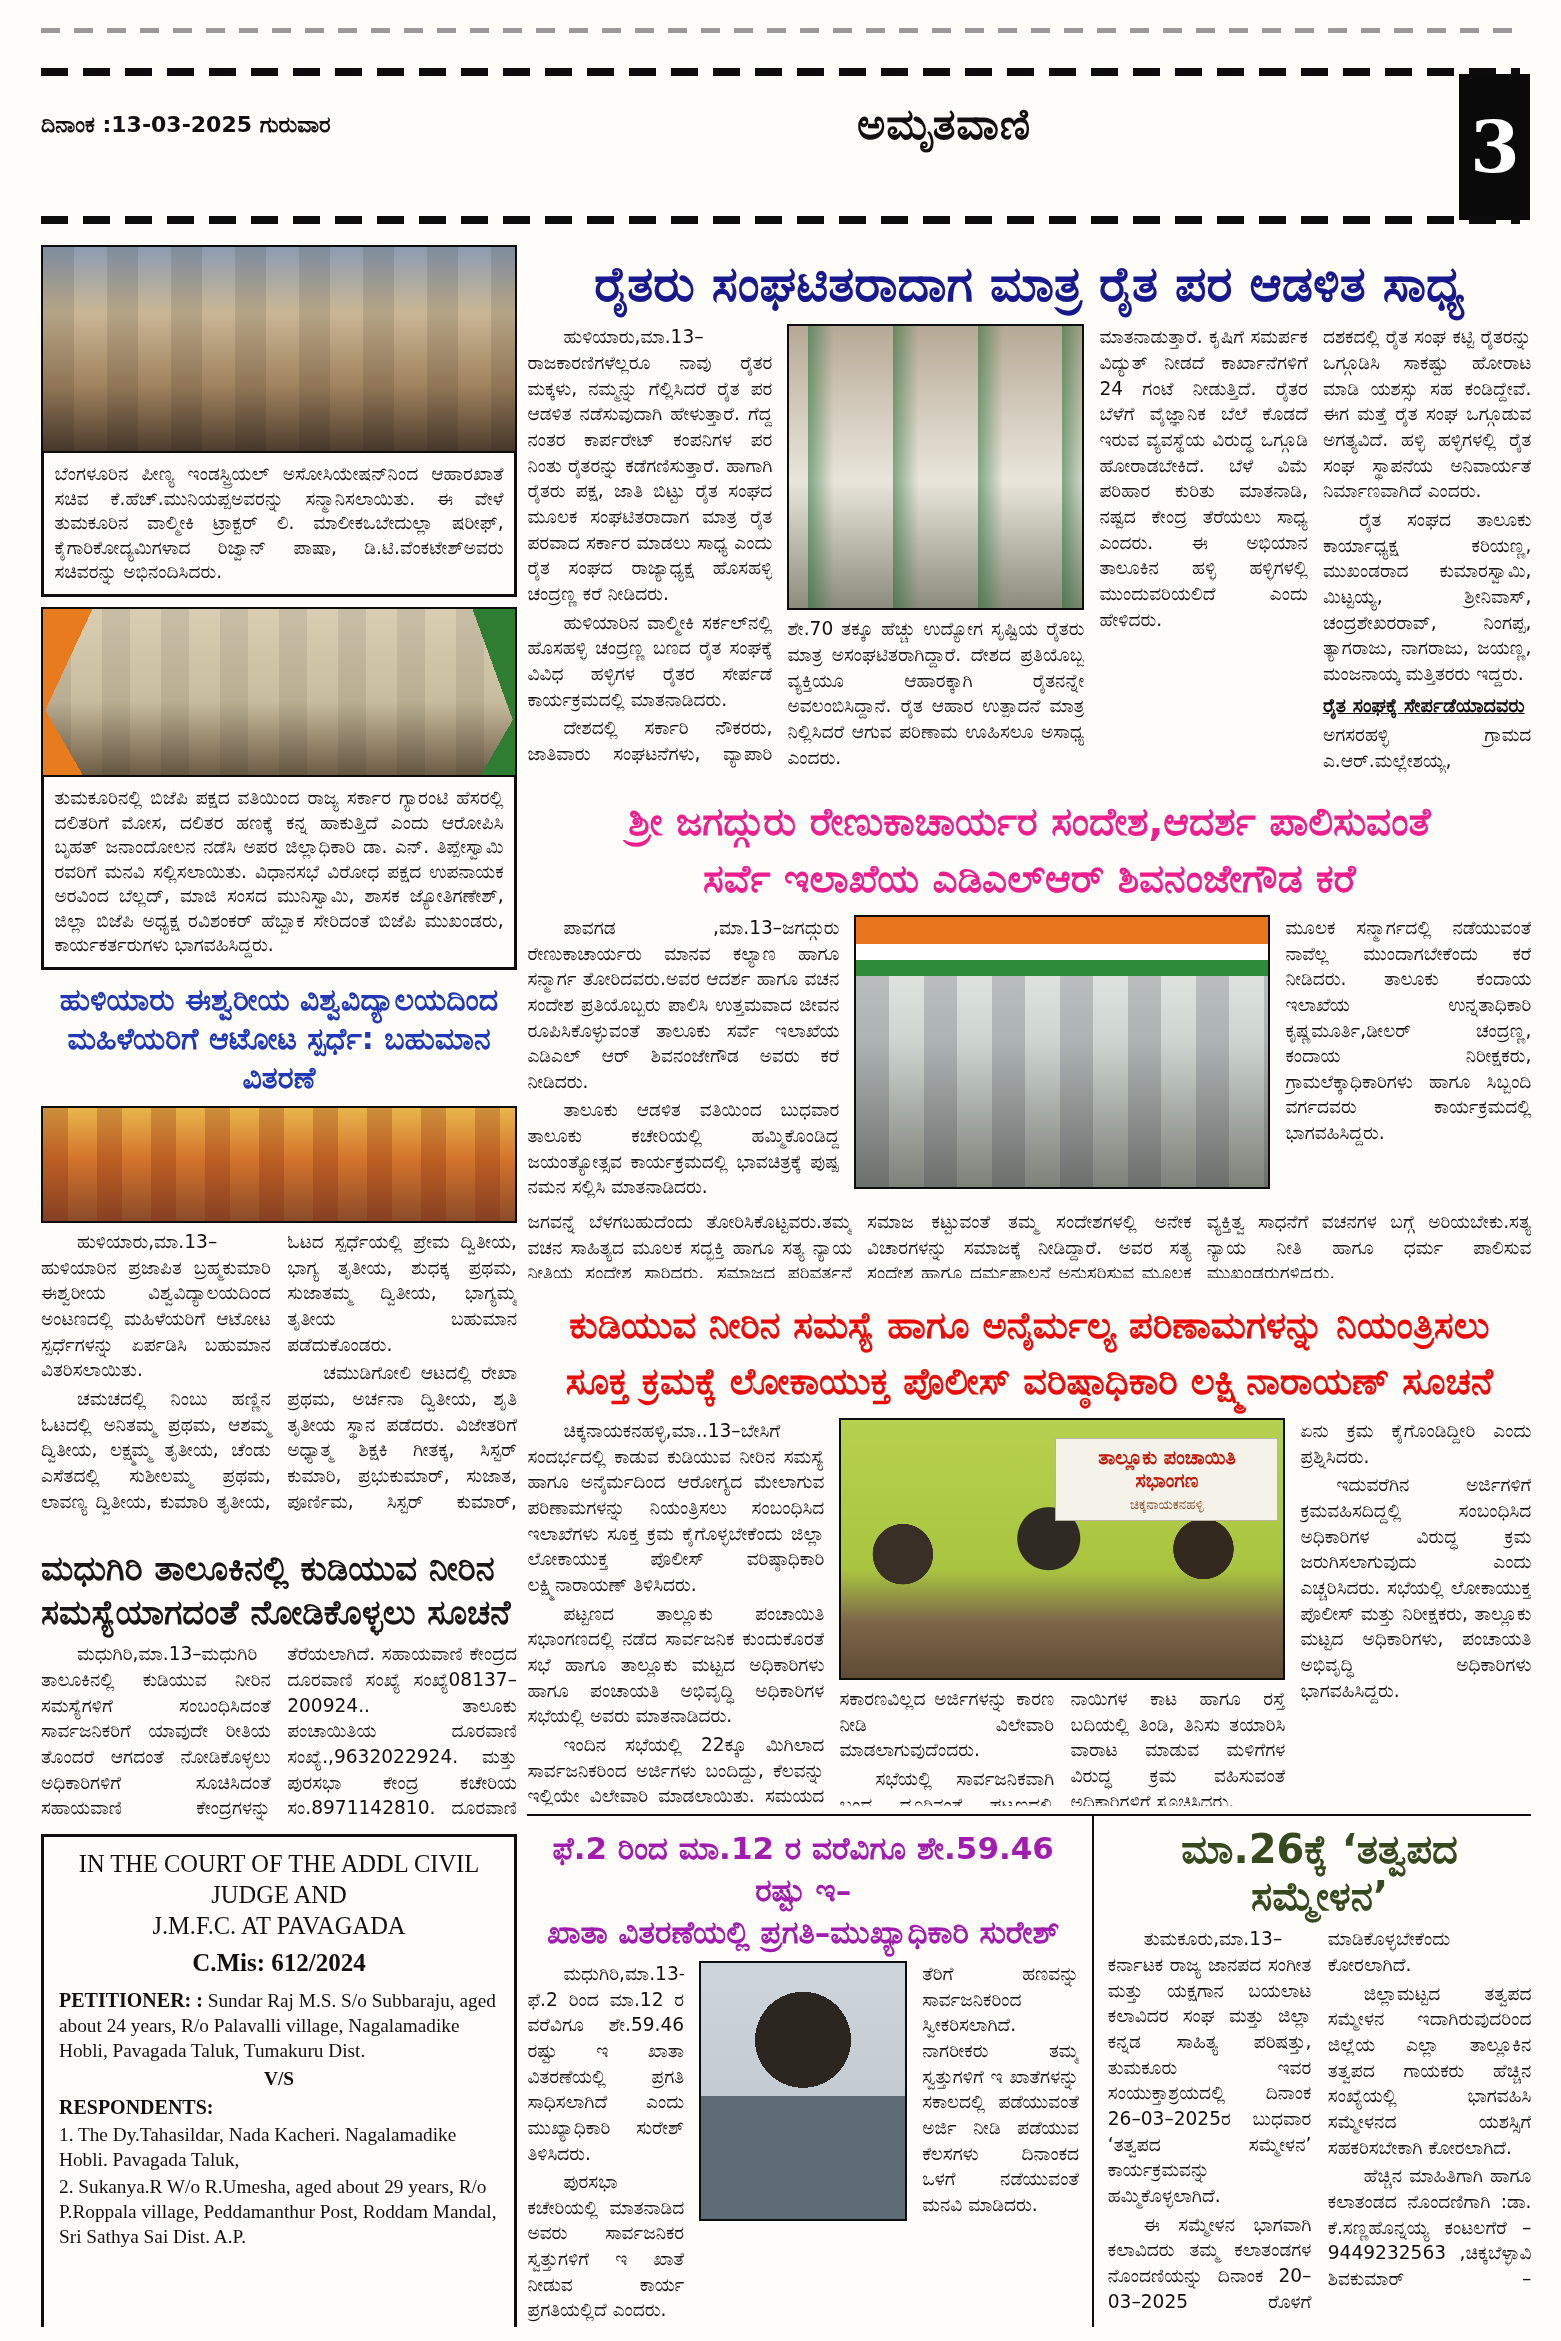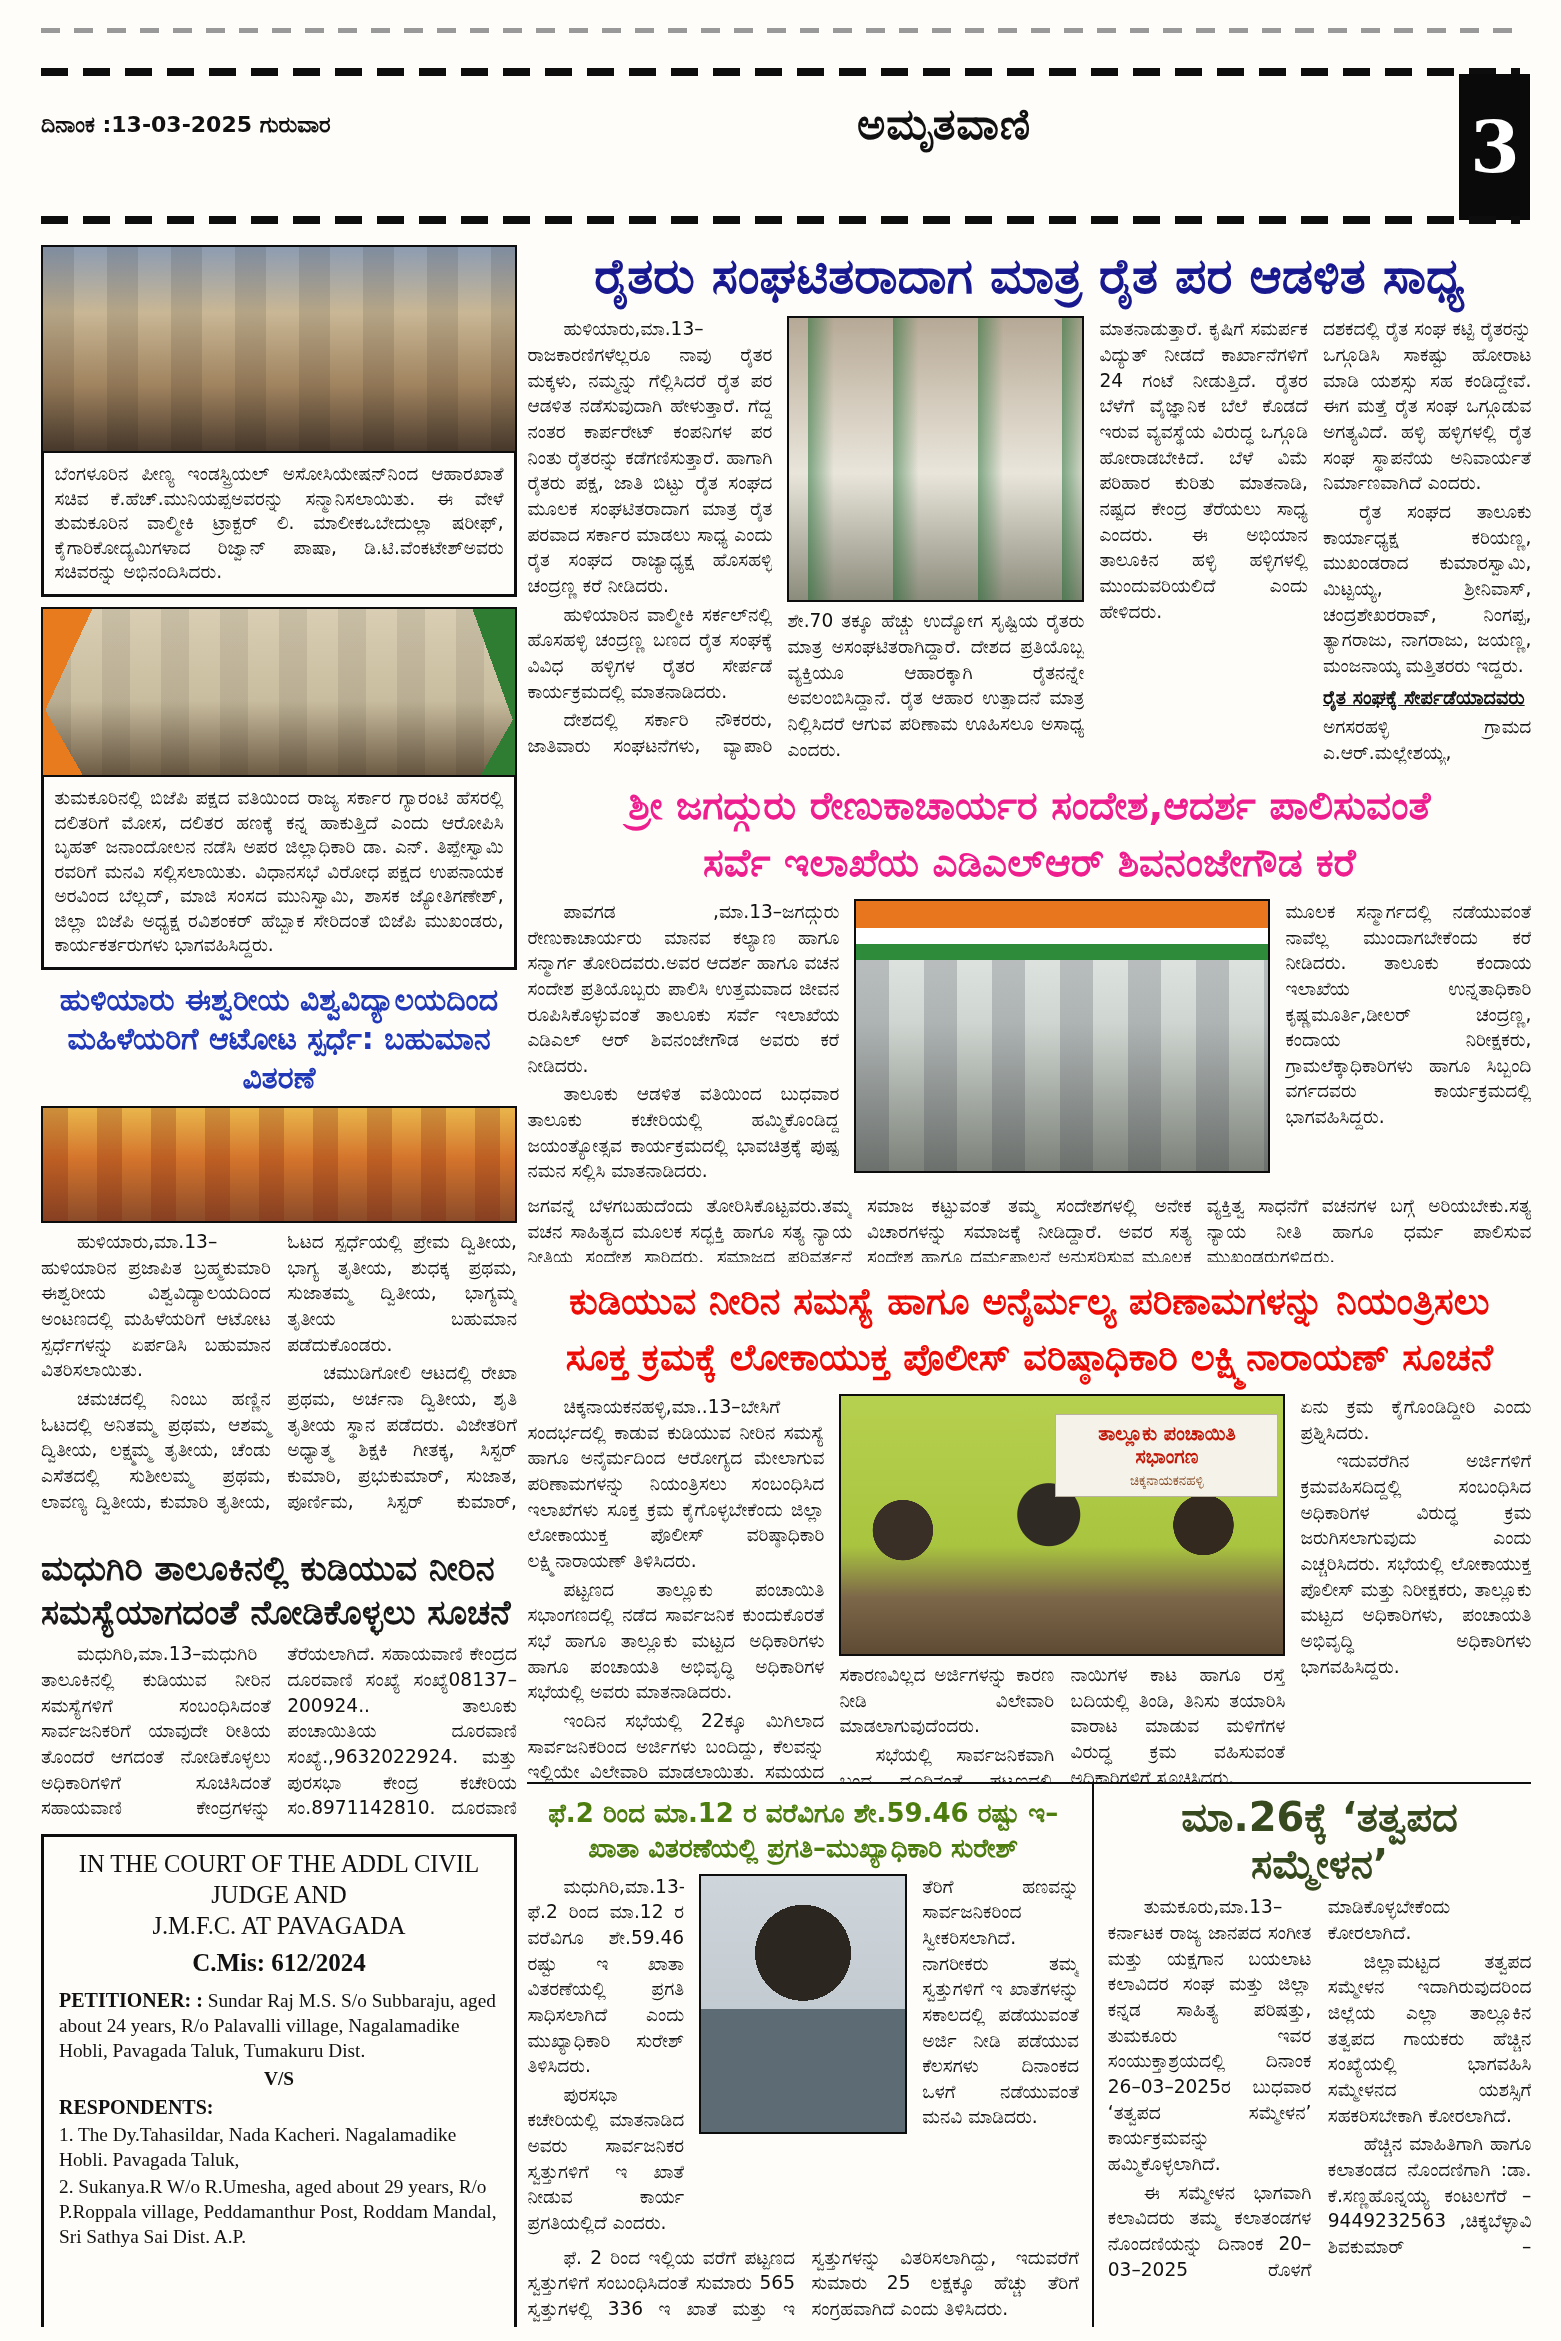--- a/index.html
+++ b/index.html
@@ -76,28 +76,28 @@
   .body-text { font-size:18.6px; line-height:1.38; text-align:justify; }
   .body-text p { text-indent:36px; margin-bottom:3px; }
   .twocol { column-count:2; column-gap:16.4px; }
 
   .hl { font-weight:bold; text-align:center; }
   .hl-main { color:#18188f; font-size:49px; line-height:1.12; margin:4.5px 0 12px; }
   .hl-pink { color:#ee1e8e; font-size:39px; line-height:1.45; margin:13.4px 0 7.4px; }
   .hl-red { color:#ee0b06; font-size:37px; line-height:1.5; margin:12px 0 9px; }
   .hl-blue-left { color:#2138b8; font-size:30px; line-height:1.3; margin:10.4px 0 9px; }
   .hl-black { color:#181818; font-size:34px; line-height:1.3; margin:13.4px 0 7.4px; text-align:left; }
-  .hl-ekhata { color:#4d7c0f; font-size:26px; line-height:1.35; margin:9px 0 7.4px; }
+  .hl-ekhata { color:#a21caf; font-size:31px; line-height:1.35; margin:9px 0 7.4px; }
   .hl-tatva { color:#37491f; font-size:40px; margin:7.4px 0 6px; }
 
   .art-row { display:flex; gap:15px; }
   .art-row .col { flex:1; overflow:hidden; }
   .subhead { font-weight:bold; text-decoration:underline; font-size:19.3px; margin:6px 0 4.5px; text-indent:0 !important; }
 
-  .sec { overflow:hidden; }
+  .sec { overflow:hidden;margin-top:8px; }
   .sec1 { height:520px; }
   .sec2 { height:497px; }
   .sec3 { height:520px; }
   .sec4 { height:552px; display:grid; grid-template-columns:565px 1fr; column-gap:0;
     border-top:2.2px solid #0d0d0d; }
   .sec4-left { padding:3px 13.4px 0 0; overflow:hidden; }
   .sec4-right { border-left:2.2px solid #0d0d0d; padding:3px 0 0 13.4px; overflow:hidden; }
 
   .notice { border:3.7px solid #0d0d0d; padding:12px 15px; margin-top:12px; height:648px;
     font-family:"Liberation Serif","DejaVu Serif",serif; font-size:19.3px; line-height:1.3;

